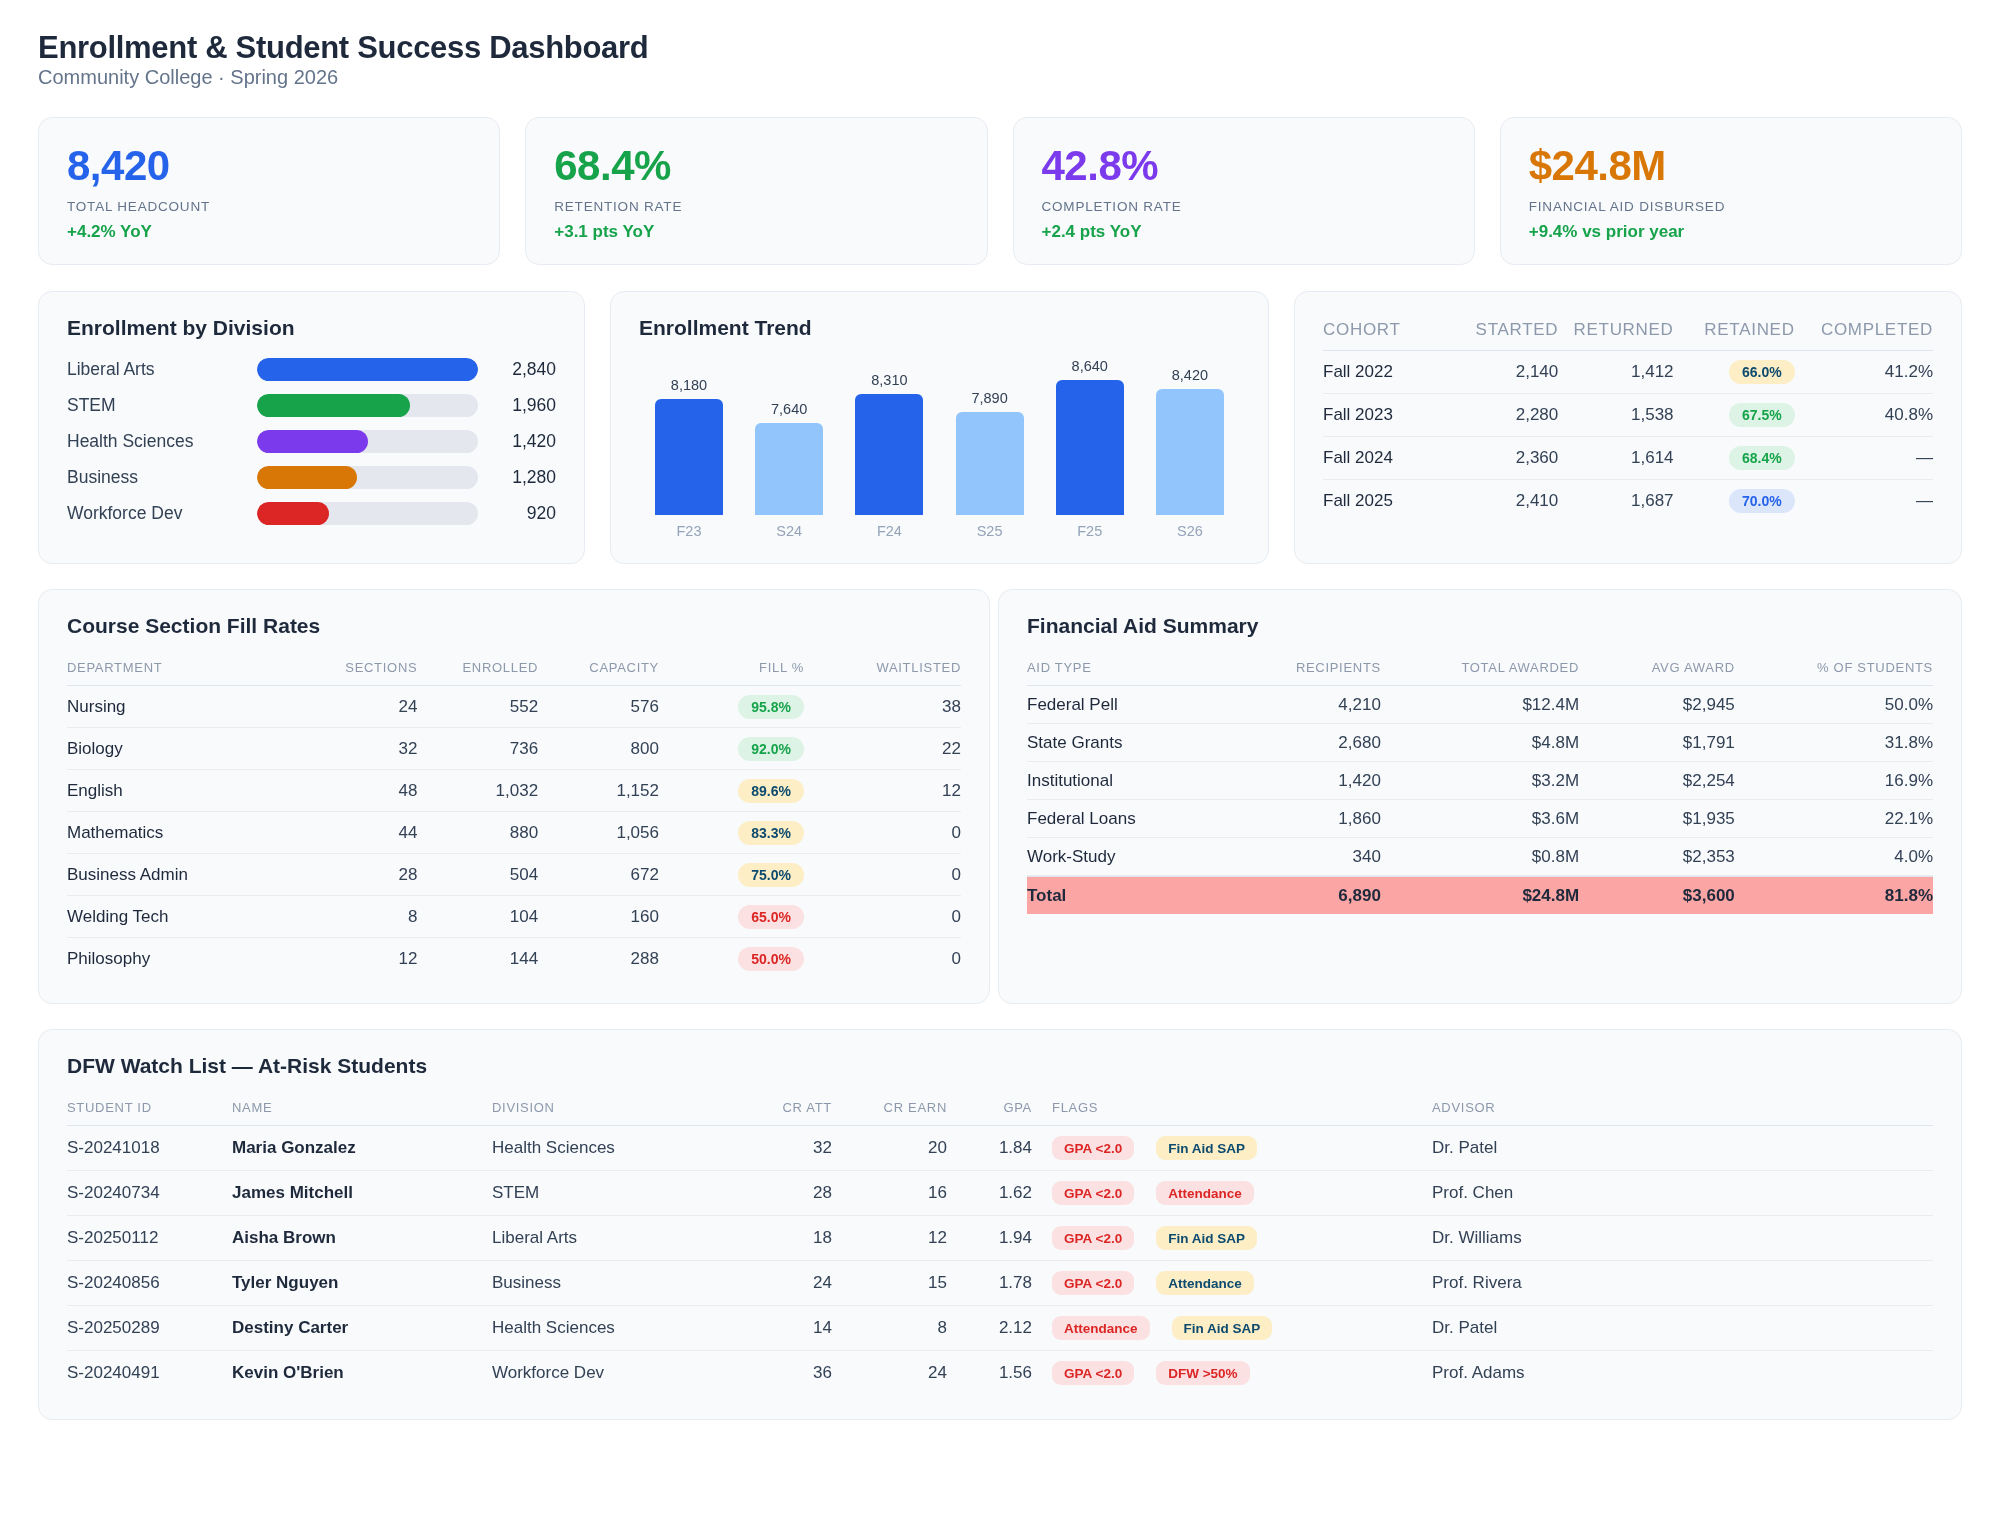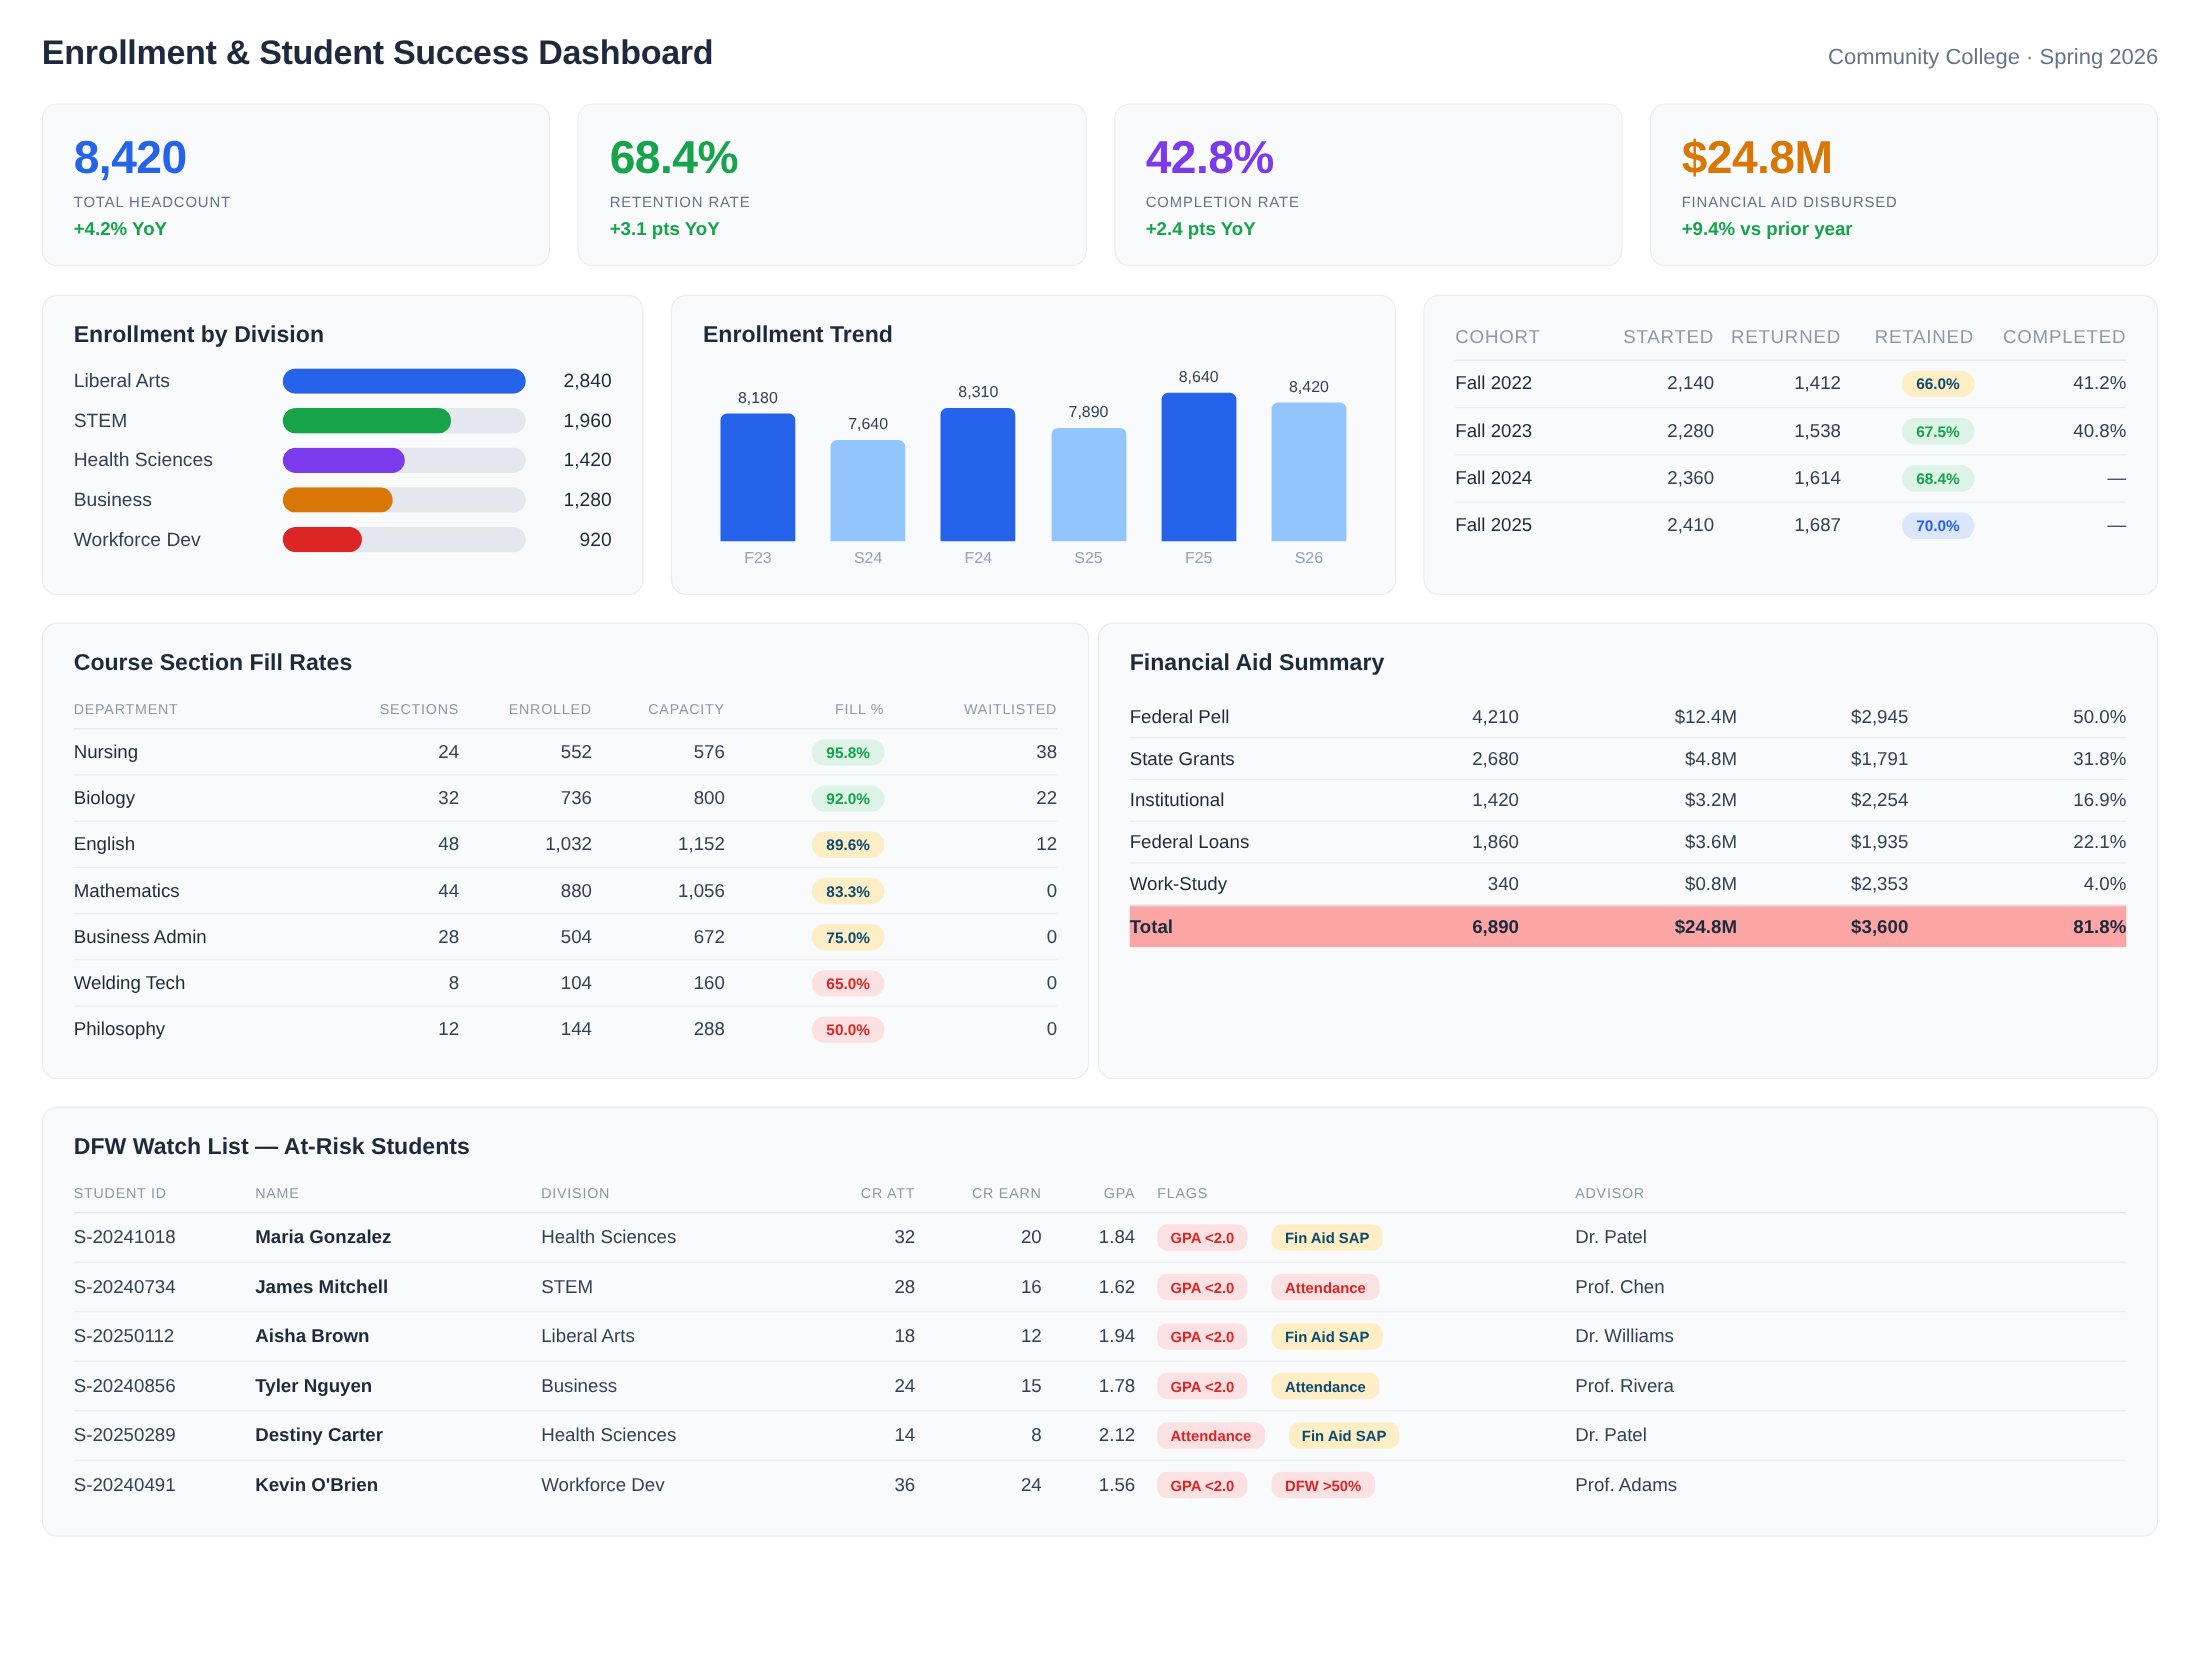--- a/index.html
+++ b/index.html
@@ -1,21 +1,21 @@
 <!DOCTYPE html>
 <html><head>
 <meta charset="utf-8">
 <style>
   * { margin:0; padding:0; box-sizing:border-box; }
   html,body { width:2000px; height:1520px; background:#ffffff; overflow:hidden;
     font-family:"Liberation Sans", sans-serif; color:#334155; }
   .page { padding:30px 38px; }
 
   
-  .hdr { display:flex; justify-content:space-between; align-items:baseline; margin-bottom:28px; }
+  .hdr { display:flex; justify-content:center; align-items:baseline; margin-bottom:28px;flex-direction:column; }
   .hdr-title { font-size:31px; font-weight:700; color:#1e293b; letter-spacing:-0.3px; }
   .hdr-sub { font-size:20px; color:#64748b; }
 
   
   .card { background:#f8fafc; border:1px solid #e7ecf2; border-radius:14px; }
 
   
   .kpi-row { display:flex; gap:25px; margin-bottom:26px; }
   .kpi { flex:1; padding:24px 28px 22px; }
   .kpi-value { font-size:42px; font-weight:700; letter-spacing:-0.5px; line-height:1.15; }
@@ -303,20 +303,27 @@
             <div class="g-cell num">288</div>
             <div class="g-cell num"><div class="badge tone-red">50.0%</div></div>
             <div class="g-cell num">0</div>
           </div>
         </div>
     </div>
 
     <div class="card panel p-aid">
       <div class="panel-title">Financial Aid Summary</div>
       <div id="aid-table">
+          <div class="g-head aid-grid">
+            <div class="g-cell">AID TYPE</div>
+            <div class="g-cell num">RECIPIENTS</div>
+            <div class="g-cell num">TOTAL AWARDED</div>
+            <div class="g-cell num">AVG AWARD</div>
+            <div class="g-cell num">% OF STUDENTS</div>
+          </div>
           <div class="g-row aid-grid">
             <div class="g-cell cell-first">Federal Pell</div>
             <div class="g-cell num">4,210</div>
             <div class="g-cell num">$12.4M</div>
             <div class="g-cell num">$2,945</div>
             <div class="g-cell num">50.0%</div>
           </div>
           <div class="g-row aid-grid">
             <div class="g-cell cell-first">State Grants</div>
             <div class="g-cell num">2,680</div>

